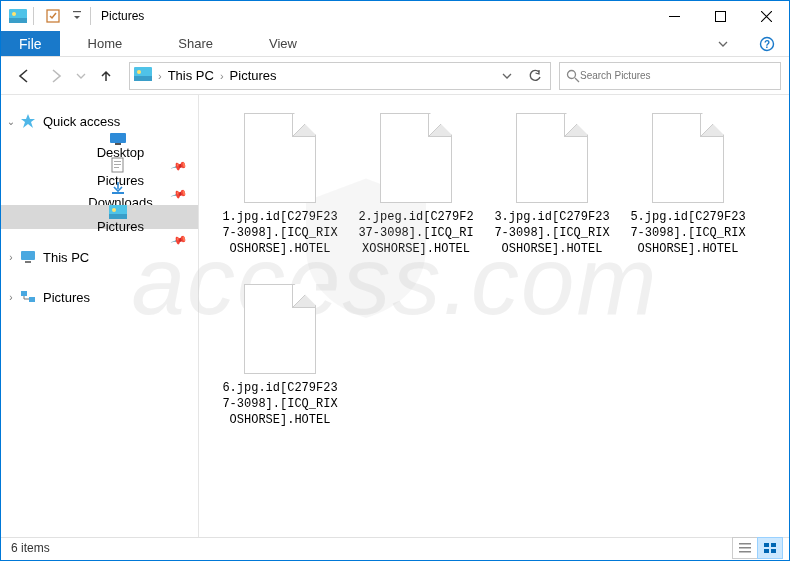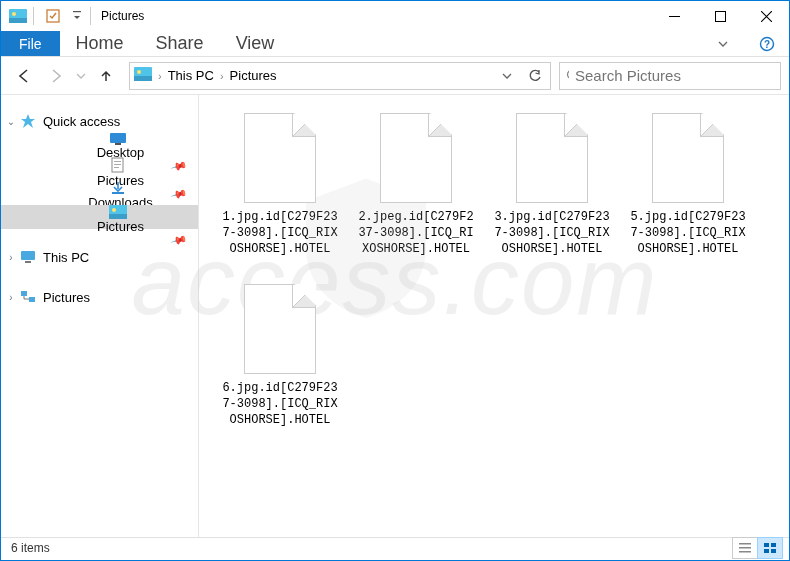--- a/index.html
+++ b/index.html
@@ -9,35 +9,35 @@
 .titlebar-left { display: flex; align-items: center; gap: 0; padding-left: 6px; }
 .titlebar-icon { width: 22px; height: 22px; display: flex; align-items: center; justify-content: center; }
 .qat-item { width: 30px; height: 28px; display: flex; align-items: center; justify-content: center; }
 .qat-sep { width: 1px; height: 18px; background: #ccc; margin: 0 4px; }
 .titlebar-title { color: #000; font-size: 12px; margin-left: 6px; }
 .win-controls { position: absolute; right: 0; top: 0; display: flex; }
 .win-btn { width: 46px; height: 30px; display: flex; align-items: center; justify-content: center; font-size: 11px; color: #000; }
 
 .ribbon { height: 26px; background: #fff; display: flex; align-items: stretch; border-bottom: 1px solid #e1e1e1; position: relative; }
 .file-tab { background: #1979ca; color: #fff; padding: 0 18px; font-size: 14px; display: flex; align-items: center; }
-.ribbon-tab { padding: 0 16px; font-size: 18px; color: #444; display: flex; align-items: center; }
+.ribbon-tab { padding: 0 28px; font-size: 13px; color: #444; display: flex; align-items: center; }
 .ribbon-right { position: absolute; right: 0; top: 0; display: flex; }
 .ribbon-icon-btn { width: 44px; height: 26px; display: flex; align-items: center; justify-content: center; color: #777; }
 
 .navbar { height: 38px; display: flex; align-items: center; padding: 0 8px; gap: 2px; border-bottom: 1px solid #e5e5e5; }
 .nav-btn { width: 30px; height: 30px; display: flex; align-items: center; justify-content: center; color: #555; border-radius: 2px; }
 .nav-btn.disabled { color: #bbb; }
 .addr-bar { flex: 1; height: 28px; border: 1px solid #ccc; display: flex; align-items: center; padding: 0 4px; gap: 4px; margin: 0 6px; position: relative; }
 .addr-icon { width: 18px; height: 18px; }
 .addr-sep { color: #888; font-size: 11px; margin: 0 2px; }
 .addr-part { font-size: 13px; color: #000; }
 .addr-right { position: absolute; right: 2px; display: flex; gap: 2px; }
 .addr-right-btn { width: 26px; height: 24px; display: flex; align-items: center; justify-content: center; color: #666; }
 .search-bar { width: 222px; height: 28px; border: 1px solid #ccc; display: flex; align-items: center; padding: 0 6px; color: #888; }
-.search-bar input { border: none; outline: none; font-size: 15px; color: #3b82f6; flex: 1; margin-left: 6px; background: transparent; }
+.search-bar input { border: none; outline: none; font-size: 10px; color: #3b82f6; flex: 1; background: transparent; }
 
 .main { display: flex; height: 442px; }
 .sidebar { width: 198px; border-right: 1px solid #e5e5e5; padding-top: 14px; overflow: hidden; }
 .tree-item { display: flex; align-items: center; height: 24px; padding-left: 18px; font-size: 13px; color: #000; position: relative; }
 .tree-item.indent { padding-left: 42px; flex-direction: column; }
 .tree-item.selected { background: #d8d8d8; }
 .tree-item .chev { position: absolute; left: 4px; color: #777; font-size: 10px; width: 12px; text-align: center; }
 .tree-icon { width: 18px; height: 16px; margin-right: 6px; display: inline-flex; align-items: center; justify-content: center; }
 .pin { margin-left: auto; margin-right: 12px; color: #888; font-size: 11px; transform: rotate(30deg); }
 .tree-spacer { height: 16px; }

